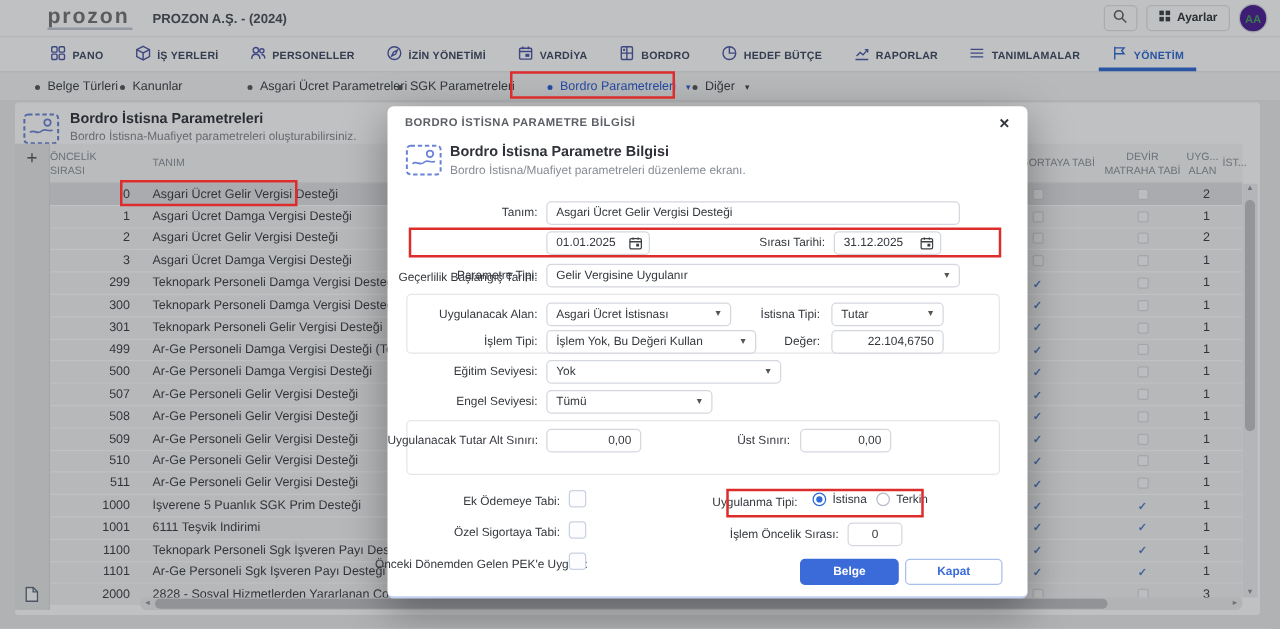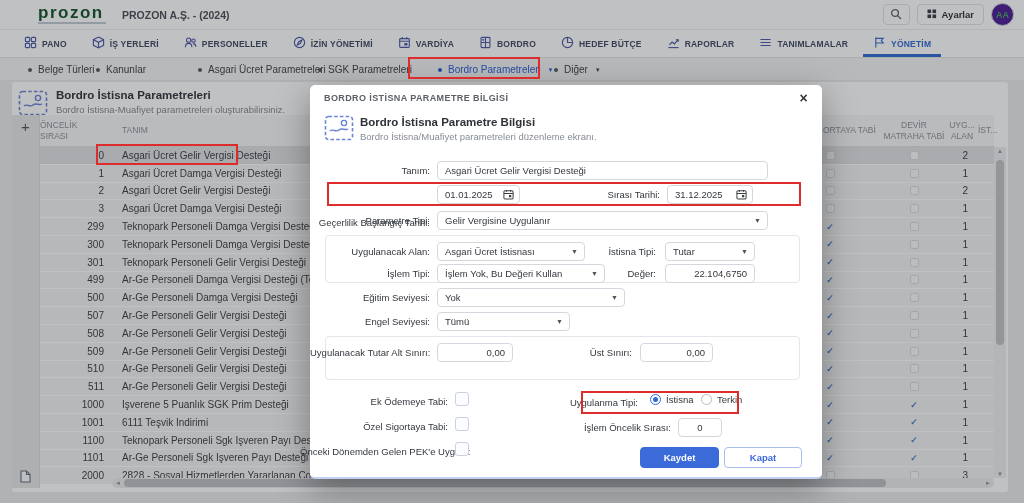--- a/index.html
+++ b/index.html
@@ -3,37 +3,37 @@
 <meta charset="utf-8">
 <style>
   * { box-sizing: border-box; margin: 0; padding: 0; }
   body { font-family: "Liberation Sans", sans-serif; background:#888; }
   #app { position:relative; width:1024px; height:503px; background:#e9eaec; overflow:hidden; }
 
   
   .topbar { position:absolute; left:0; top:0; width:1024px; height:30px; background:#fff;
             border-bottom:1px solid #ededed; display:flex; align-items:center; z-index:10; }
   .logo { margin-left:38px; display:flex; flex-direction:column; }
-  .logo-word { font-size:17px; font-weight:bold; color:#14532d; letter-spacing:1.5px; line-height:15px; }
+  .logo-word { font-size:17px; font-weight:bold; color:#737373; letter-spacing:1.5px; line-height:15px; }
   .logo-sub { height:2px; width:68px; background:#c3c9d6; margin-top:2px; }
   .company { margin-left:16px; font-size:10.5px; color:#4a4f58; font-weight:bold; }
   .top-actions { margin-left:auto; margin-right:10px; display:flex; align-items:center; gap:7px; }
   .icon-btn { width:27px; height:21px; border:1px solid #e2e2e2; border-radius:4px; background:#fff;
               display:flex; align-items:center; justify-content:center; }
   .settings-btn { height:21px; border:1px solid #e2e2e2; border-radius:4px; background:#fff;
                   display:flex; align-items:center; gap:5px; padding:0 9px;
                   font-size:9.5px; color:#2f3338; font-weight:bold; }
   .avatar { width:23px; height:23px; border-radius:50%; border:1.5px solid #d7dbe0; background:#4c1d95;
             display:flex; align-items:center; justify-content:center;
             font-size:9px; font-weight:bold; color:#3fa35c; }
 
   
   .navbar { position:absolute; left:0; top:30px; width:1024px; height:28px; background:#fff;
             border-bottom:1px solid #e3e3e3; z-index:10; }
-  .tabs { display:flex; height:100%; padding-left:24px; gap:25px; align-items:stretch; }
+  .tabs { display:flex; height:100%; padding-left:24px; gap:25px; align-items:stretch;margin-left:16px; }
   .tab { display:flex; align-items:center; gap:5px; font-size:8.5px; font-weight:bold;
          color:#3f4a63; letter-spacing:0.2px; position:relative; white-space:nowrap; cursor:pointer; }
   .tab.active { color:#2e6ad4; }
   .tab.active::after { content:""; position:absolute; left:-10px; right:-10px; bottom:0; height:3px; background:#2e6ad4; }
   .tab svg { flex:0 0 auto; }
 
   
   .subnav { position:absolute; left:0; top:58px; width:1024px; height:23px; background:#f3f4f5;
             border-bottom:1px solid #e8e8e8; z-index:10; }
   .sub-item { position:absolute; top:0; height:23px; display:flex; align-items:center; gap:6px;
@@ -643,21 +643,21 @@
     </div>
     <div class="radio-item" style="left:391px;top:309px;">
       <span class="radio"></span>
       <span>Terkin</span>
     </div>
     <div class="mlabel" style="left:261px;width:100px;top:337px;">İşlem Öncelik Sırası:</div>
     <div class="minput" style="left:368px;top:333px;width:44px;justify-content:center;">
         <span>0</span>
       </div>
 
-    <div class="btn btn-primary" style="left:330px;top:362px;width:79px;">Kaydet</div>
+    <div class="btn btn-primary" style="left:330px;top:362px;width:79px;">Belge</div>
     <div class="btn btn-outline" style="left:414px;top:362px;width:78px;">Kapat</div>
   </div>
 
   <div class="anno" style="left:408px;top:57px;width:132px;height:22px;"></div>
   <div class="anno" style="left:96px;top:144px;width:142px;height:21px;"></div>
   <div class="anno" style="left:327px;top:182px;width:474px;height:24px;"></div>
   <div class="anno" style="left:581px;top:391px;width:158px;height:23px;"></div>
 
 </div>
 

